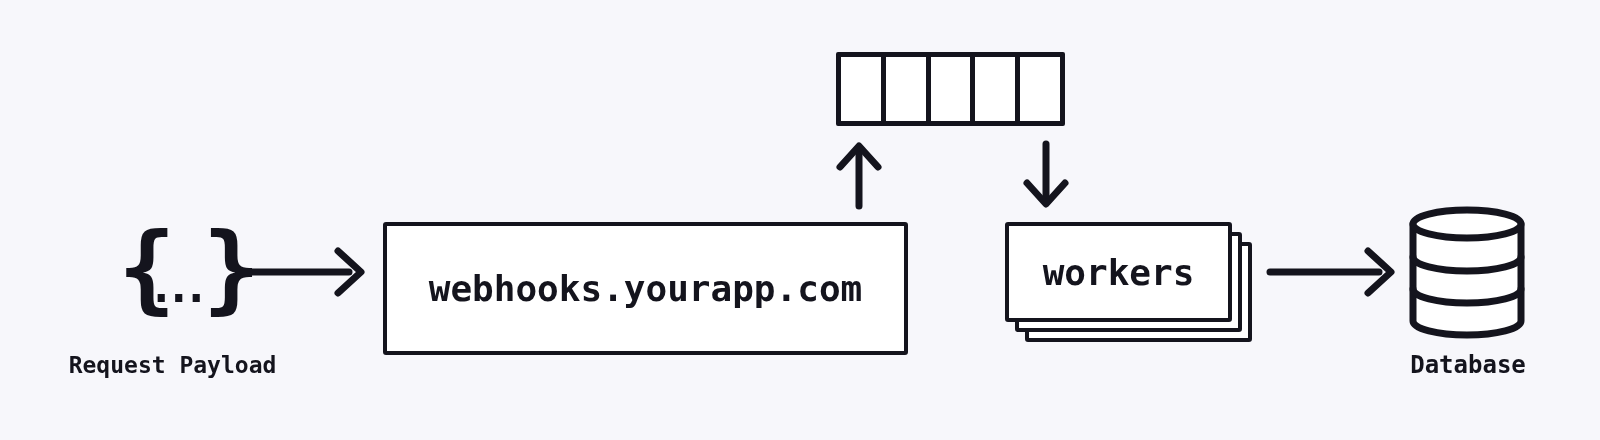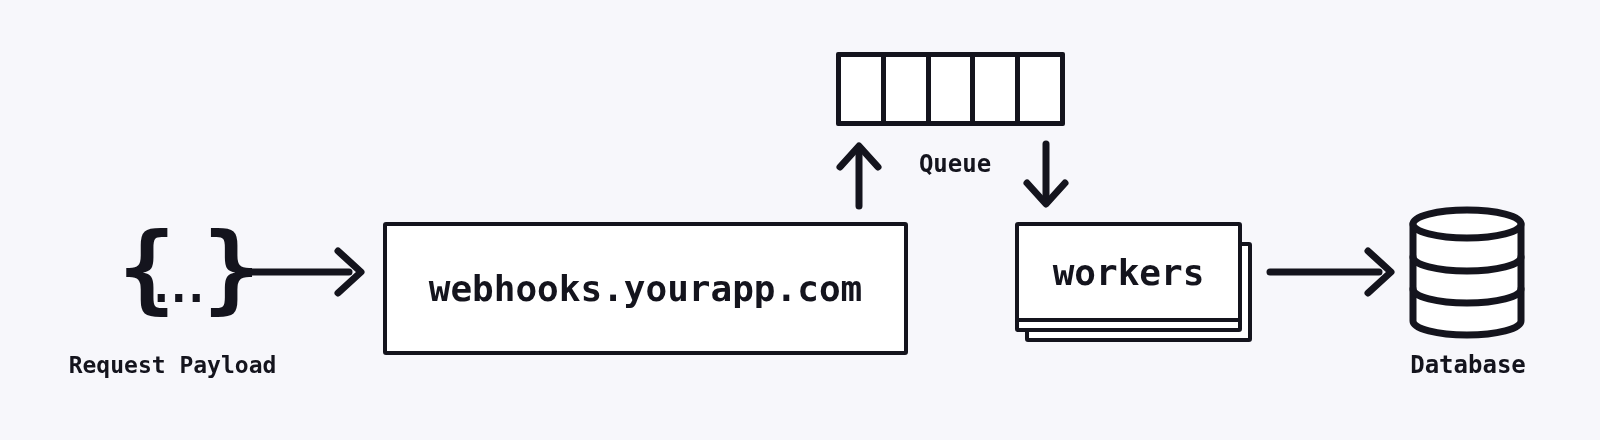--- a/index.html
+++ b/index.html
@@ -59,21 +59,21 @@
   
   .workers{position:absolute;left:1005px;top:222px;width:248px;height:121px;}
   .wbox{
     position:absolute;box-sizing:border-box;width:227px;height:100px;
     background:var(--fill);border:4px solid var(--ink);border-radius:3px;
     display:flex;align-items:center;justify-content:center;
     font-weight:700;font-size:36px;
   }
   .wbox.back{left:20px;top:20px;}
   .wbox.mid{left:10px;top:10px;}
-  .wbox.front{left:10px;top:0;}
+  .wbox.front{left:0;top:0;}
 
   
   .db{position:absolute;left:1406px;top:203px;}
   .db .stroke{stroke:var(--ink);stroke-width:7;stroke-linecap:round;}
 </style>
 </head>
 <body>
 
 <div class="canvas">
 
@@ -107,21 +107,20 @@
     <span>webhooks.yourapp.com</span>
   </div>
 
   <div class="queue">
     <div class="qcell"></div>
     <div class="qcell"></div>
     <div class="qcell"></div>
     <div class="qcell"></div>
     <div class="qcell"></div>
   </div>
-  <div class="label queue-label">Queue</div>
 
   <div class="workers">
     <div class="wbox back"></div>
     <div class="wbox mid"></div>
     <div class="wbox front">
       <span>workers</span>
     </div>
   </div>
 
   <svg class="db" width="122" height="138" viewBox="0 0 122 138">

